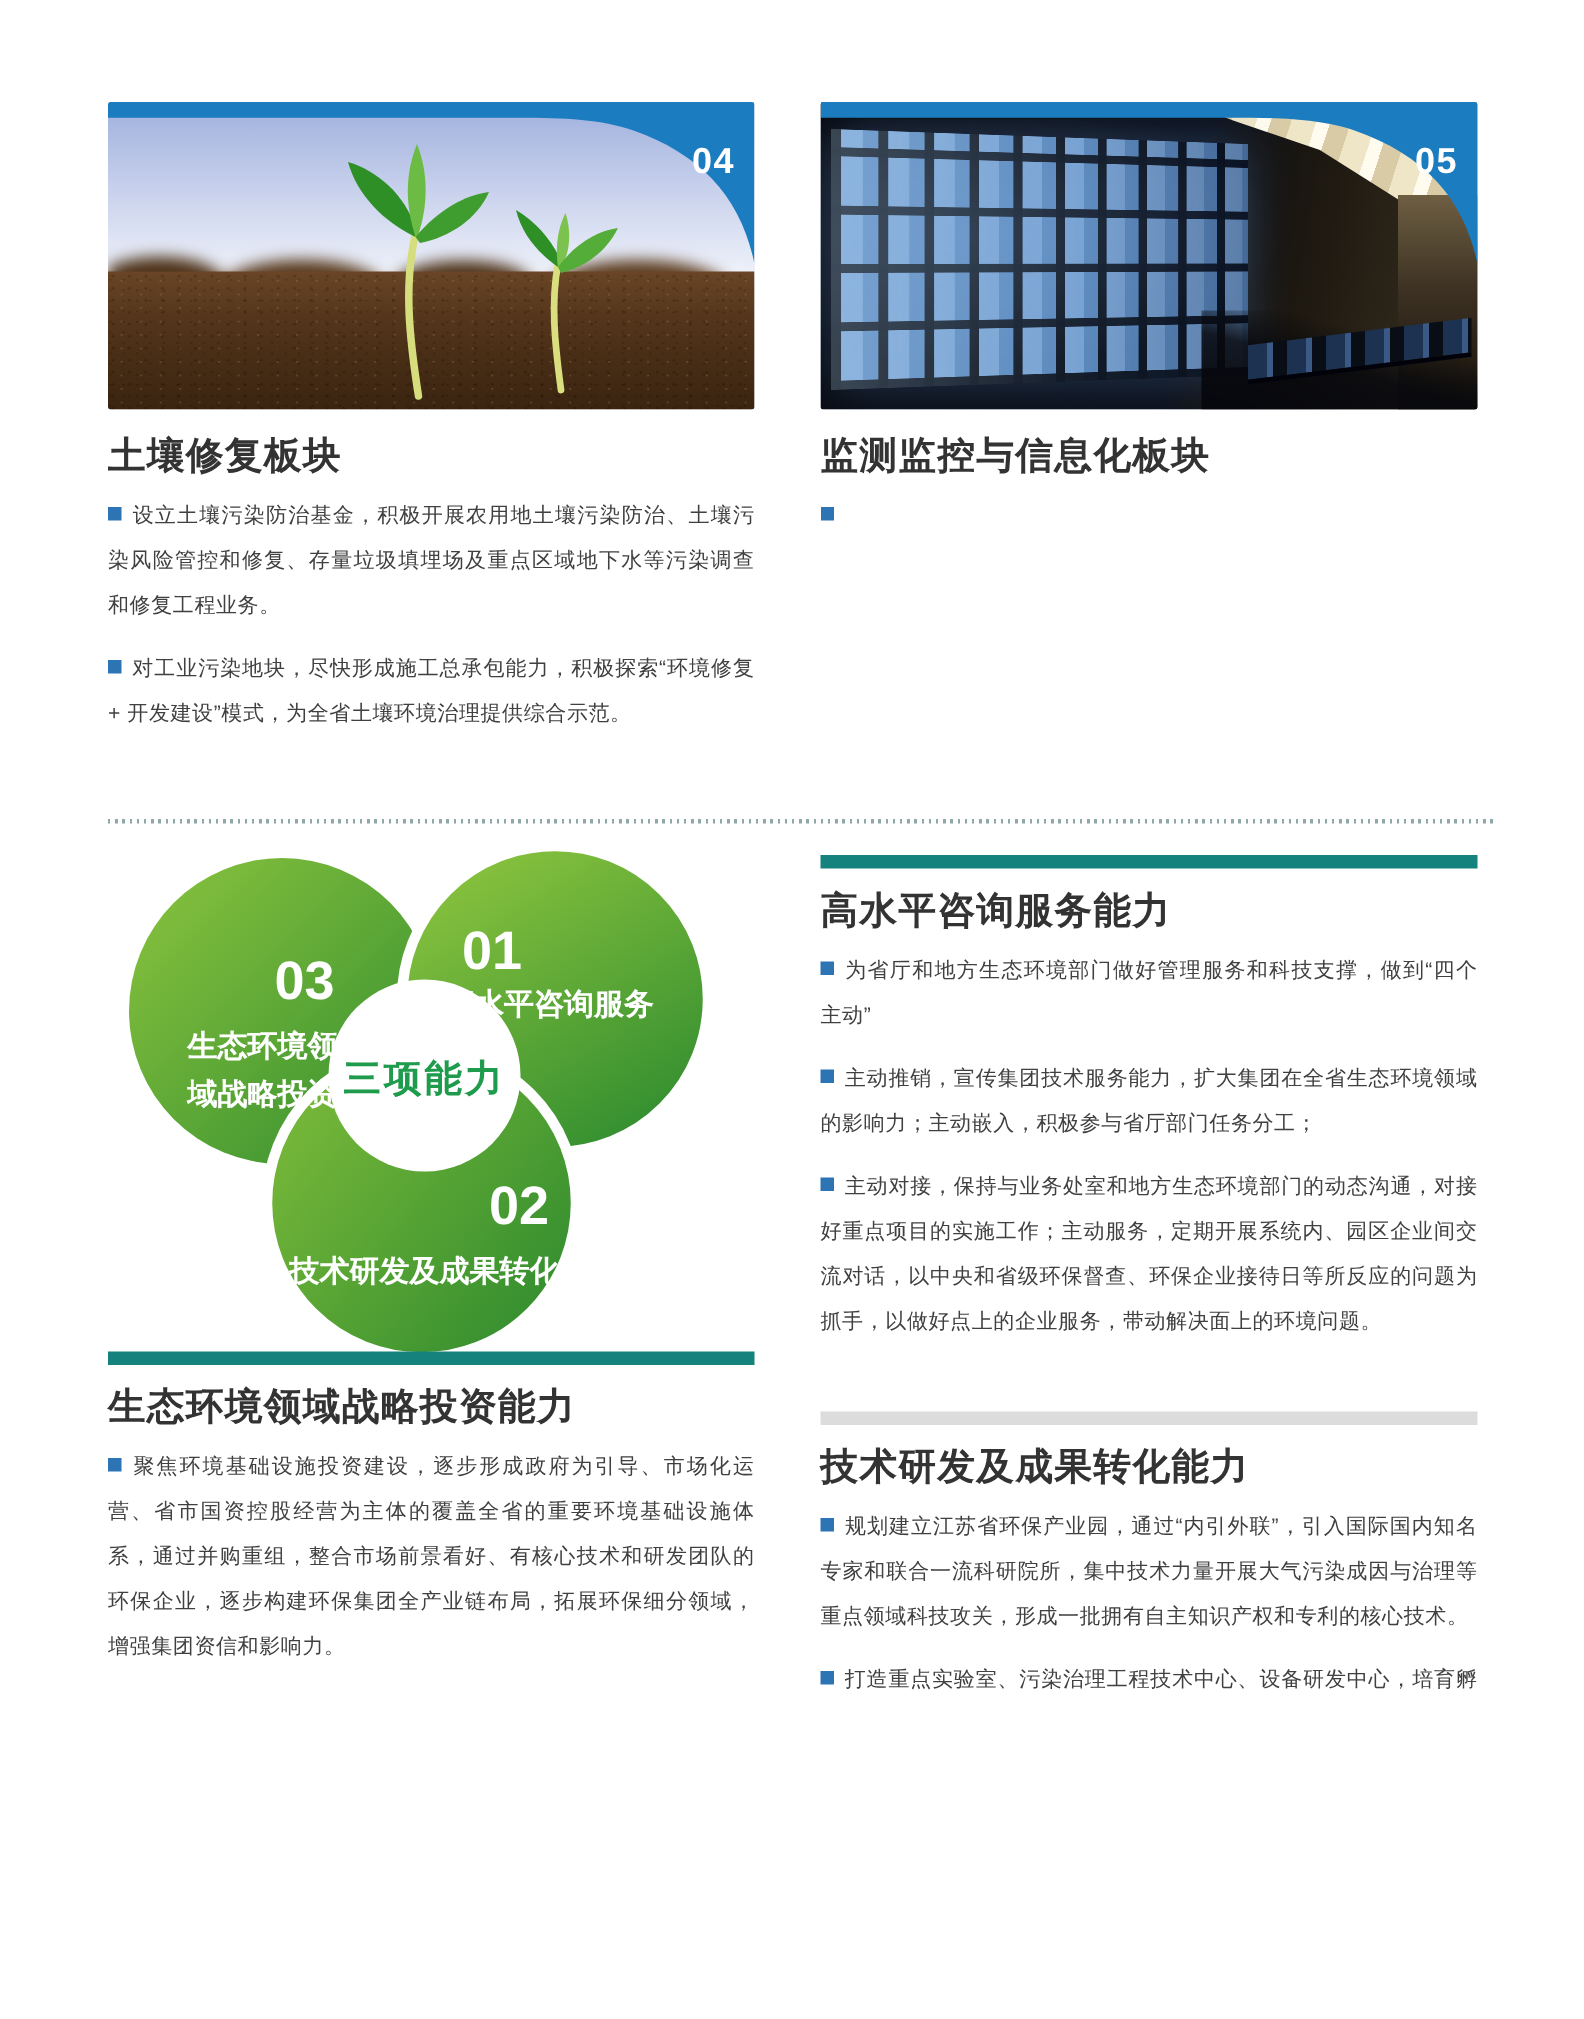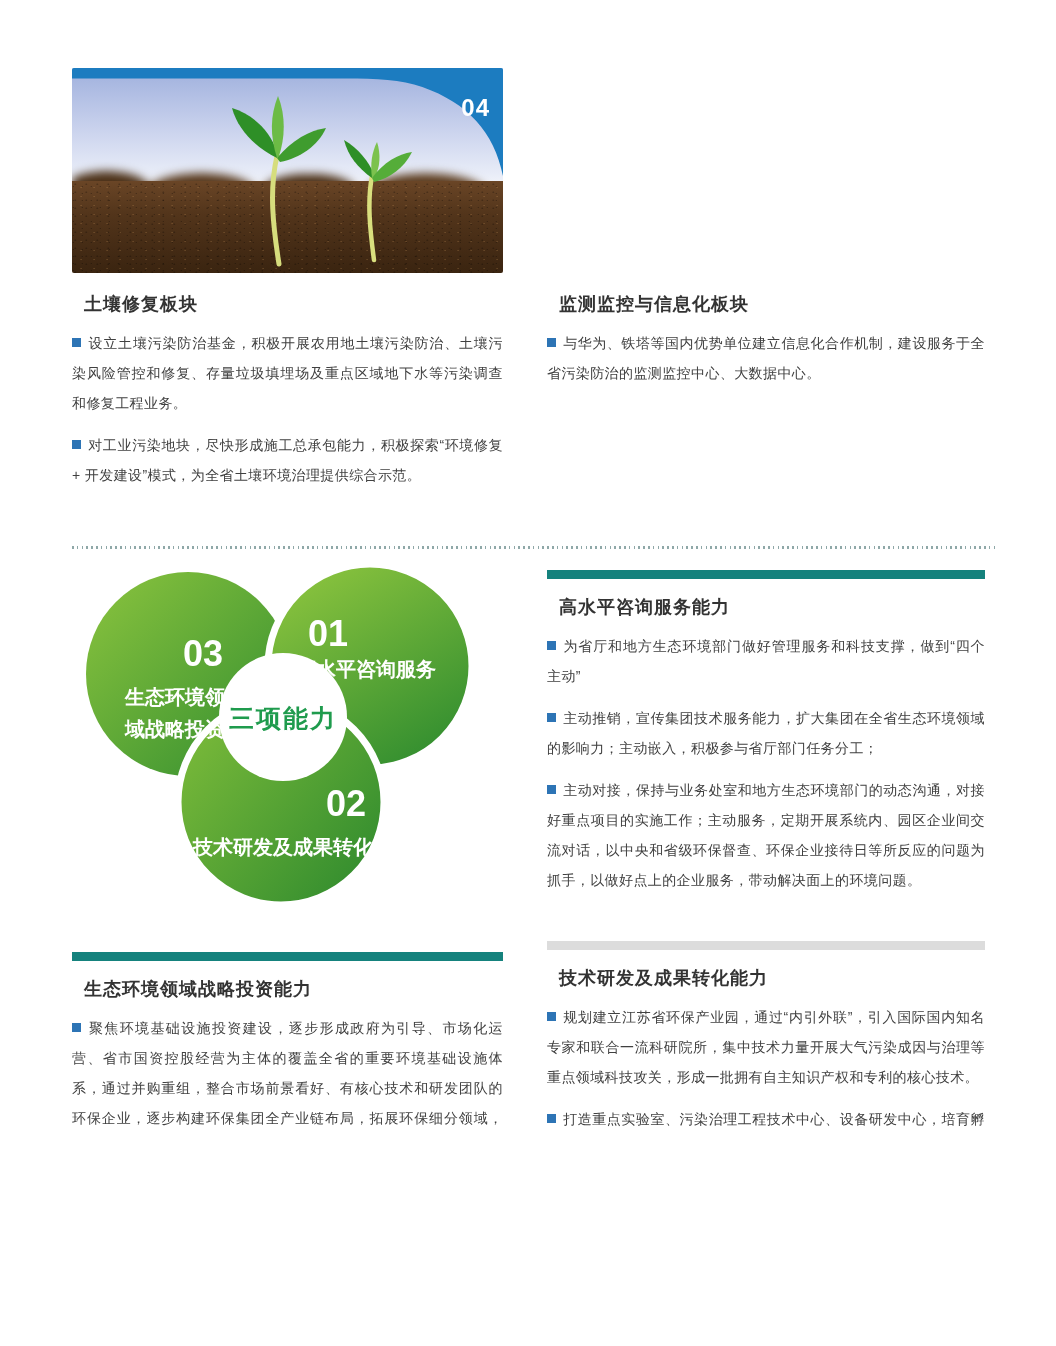--- a/index.html
+++ b/index.html
@@ -50,26 +50,26 @@
   .p5-desk{position:absolute;right:0;bottom:0;width:42%;height:32%;
     background:linear-gradient(195deg,transparent 30%,rgba(8,9,14,.85) 55%,#07080d 100%);}
   .p5-monitors{position:absolute;right:1%;bottom:13%;width:34%;height:11%;transform:skewY(-7deg);
     border-bottom:3px solid #02030a;
     background:repeating-linear-gradient(90deg,#1d3150 0 13px,#3a5a85 13px 17px,#090d16 17px 26px);}
   
   .section{position:absolute;}
   .sec-soil{left:72px;top:290px;width:431px;}
   .sec-monitor{left:547px;top:290px;width:438px;}
   .sec-consult{left:547px;top:570px;width:438px;}
-  .sec-invest{left:72px;top:952px;width:431px;}
+  .sec-invest{left:72px;top:901px;width:431px;}
   .sec-tech{left:547px;top:941px;width:438px;}
   .bar{height:9px;margin:0 0 14px 0;}
   .bar-teal{background:#15827d;}
   .bar-gray{background:#dcdcdc;}
-  .h{margin:0 0 10px 12px;font-size:18px;line-height:28px;font-weight:bold;color:#333333;letter-spacing:1px;}
+  .h{margin:0 0 10px 0;font-size:25px;line-height:28px;font-weight:bold;color:#333333;letter-spacing:1px;}
   .para{margin:0 0 12px 0;font-size:14px;line-height:30px;color:#404040;text-align:justify;letter-spacing:.4px;}
   .bullet{display:inline-block;width:9px;height:9px;background:#2d74b5;margin-right:7px;transform:translateY(-1px);}
   
   .divider-dotted{position:absolute;left:72px;top:546px;width:924px;height:3px;
     background:repeating-linear-gradient(90deg,#8fa8a8 0 1.6px,transparent 1.6px 4.8px);}
   
   .venn{position:absolute;left:78px;top:554px;width:432px;height:374px;}
   .venn text{font-family:"Liberation Sans","DejaVu Sans",sans-serif;font-weight:bold;}
   .vnum{font-size:36px;fill:#ffffff;}
   .vlabel{font-size:20px;fill:#ffffff;}
@@ -106,30 +106,43 @@
         <path d="M300,110 C298,96 300,84 305,74 C309,86 308,100 303,108 Z" fill="#7cc24e"></path>
         <path d="M300,110 C312,94 326,86 340,84 C332,100 318,110 302,114 Z" fill="#55ad39"></path>
       </g>
     </svg>
     <svg class="ribbon" viewBox="0 0 438 110" preserveAspectRatio="none">
       <path d="M0,0 L438,0 L438,108 C429,64 402,35 356,19 C334,11.5 310,10.5 278,10.5 L0,10.5 Z" fill="#1c7cc0"></path>
     </svg>
     <div class="badge">04</div>
   </figure>
 
+  <figure class="photo photo-right">
+    <div class="p5-base"></div>
+    <div class="p5-ceiling"></div>
+    <div class="p5-wall"></div>
+    <div class="p5-screens"></div>
+    <div class="p5-glow"></div>
+    <div class="p5-desk"></div>
+    <div class="p5-monitors"></div>
+    <svg class="ribbon" viewBox="0 0 438 110" preserveAspectRatio="none">
+      <path d="M0,0 L438,0 L438,108 C429,64 402,35 356,19 C334,11.5 310,10.5 278,10.5 L0,10.5 Z" fill="#1c7cc0"></path>
+    </svg>
+    <div class="badge">05</div>
+  </figure>
 
   <section class="section sec-soil">
     <h2 class="h">土壤修复板块</h2>
     <p class="para"><span class="bullet"></span><span>设立土壤污染防治基金，积极开展农用地土壤污染防治、土壤污染风险管控和修复、存量垃圾填埋场及重点区域地下水等污染调查和修复工程业务。</span></p>
     <p class="para"><span class="bullet"></span><span>对工业污染地块，尽快形成施工总承包能力，积极探索“环境修复 + 开发建设”模式，为全省土壤环境治理提供综合示范。</span></p>
   </section>
 
   <section class="section sec-monitor">
     <h2 class="h">监测监控与信息化板块</h2>
-    <p class="para"><span class="bullet"></span><span>与华为、铁塔等国内优势单位建立信息化合作机制，建设服务于全省污染防治的监测监控中心、大数据中心。</span></p>
+    <p class="para"><span class="bullet"></span></p>
   </section>
 
   <div class="divider-dotted"></div>
 
   <svg class="venn" viewBox="0 0 432 374">
     <defs>
       <linearGradient id="gA" x1="0" y1="0" x2="1" y2="1">
         <stop offset="0" stop-color="#8cc43e"></stop>
           <stop offset="1" stop-color="#2f8c2f"></stop>
       </linearGradient>

